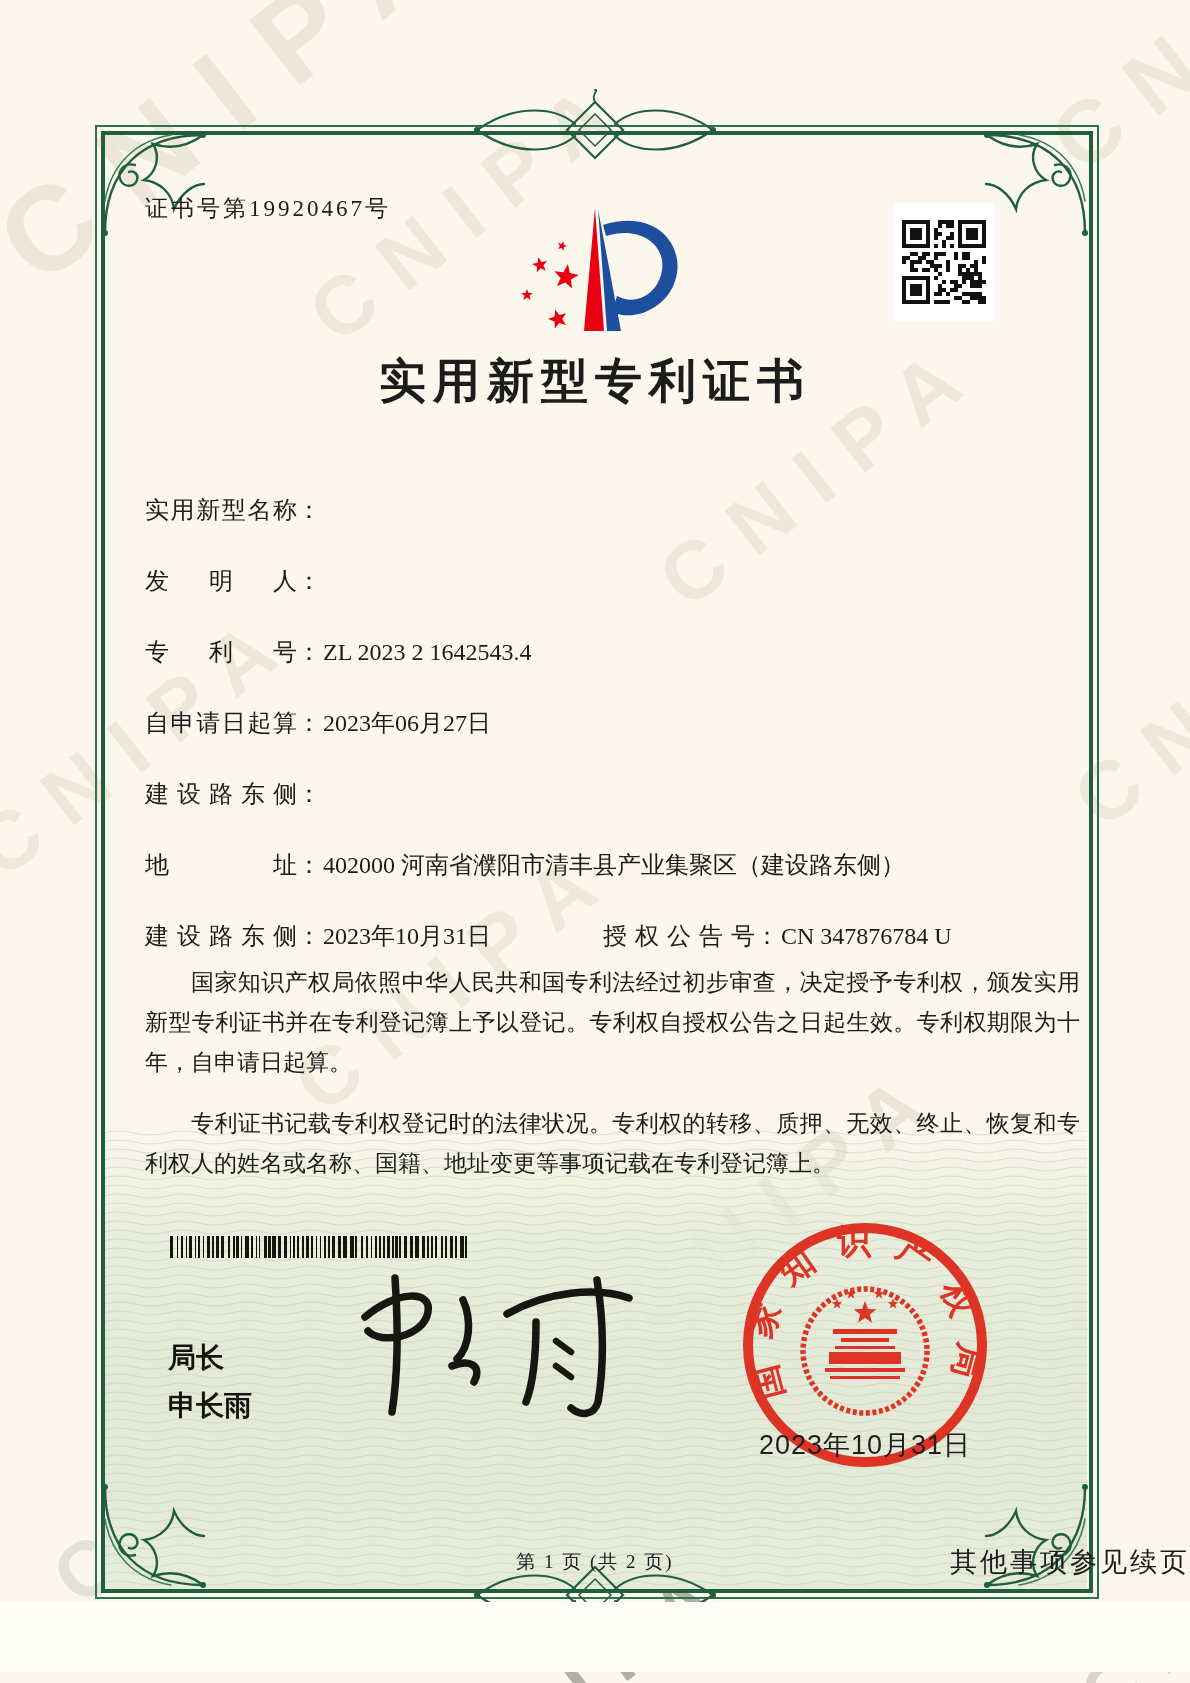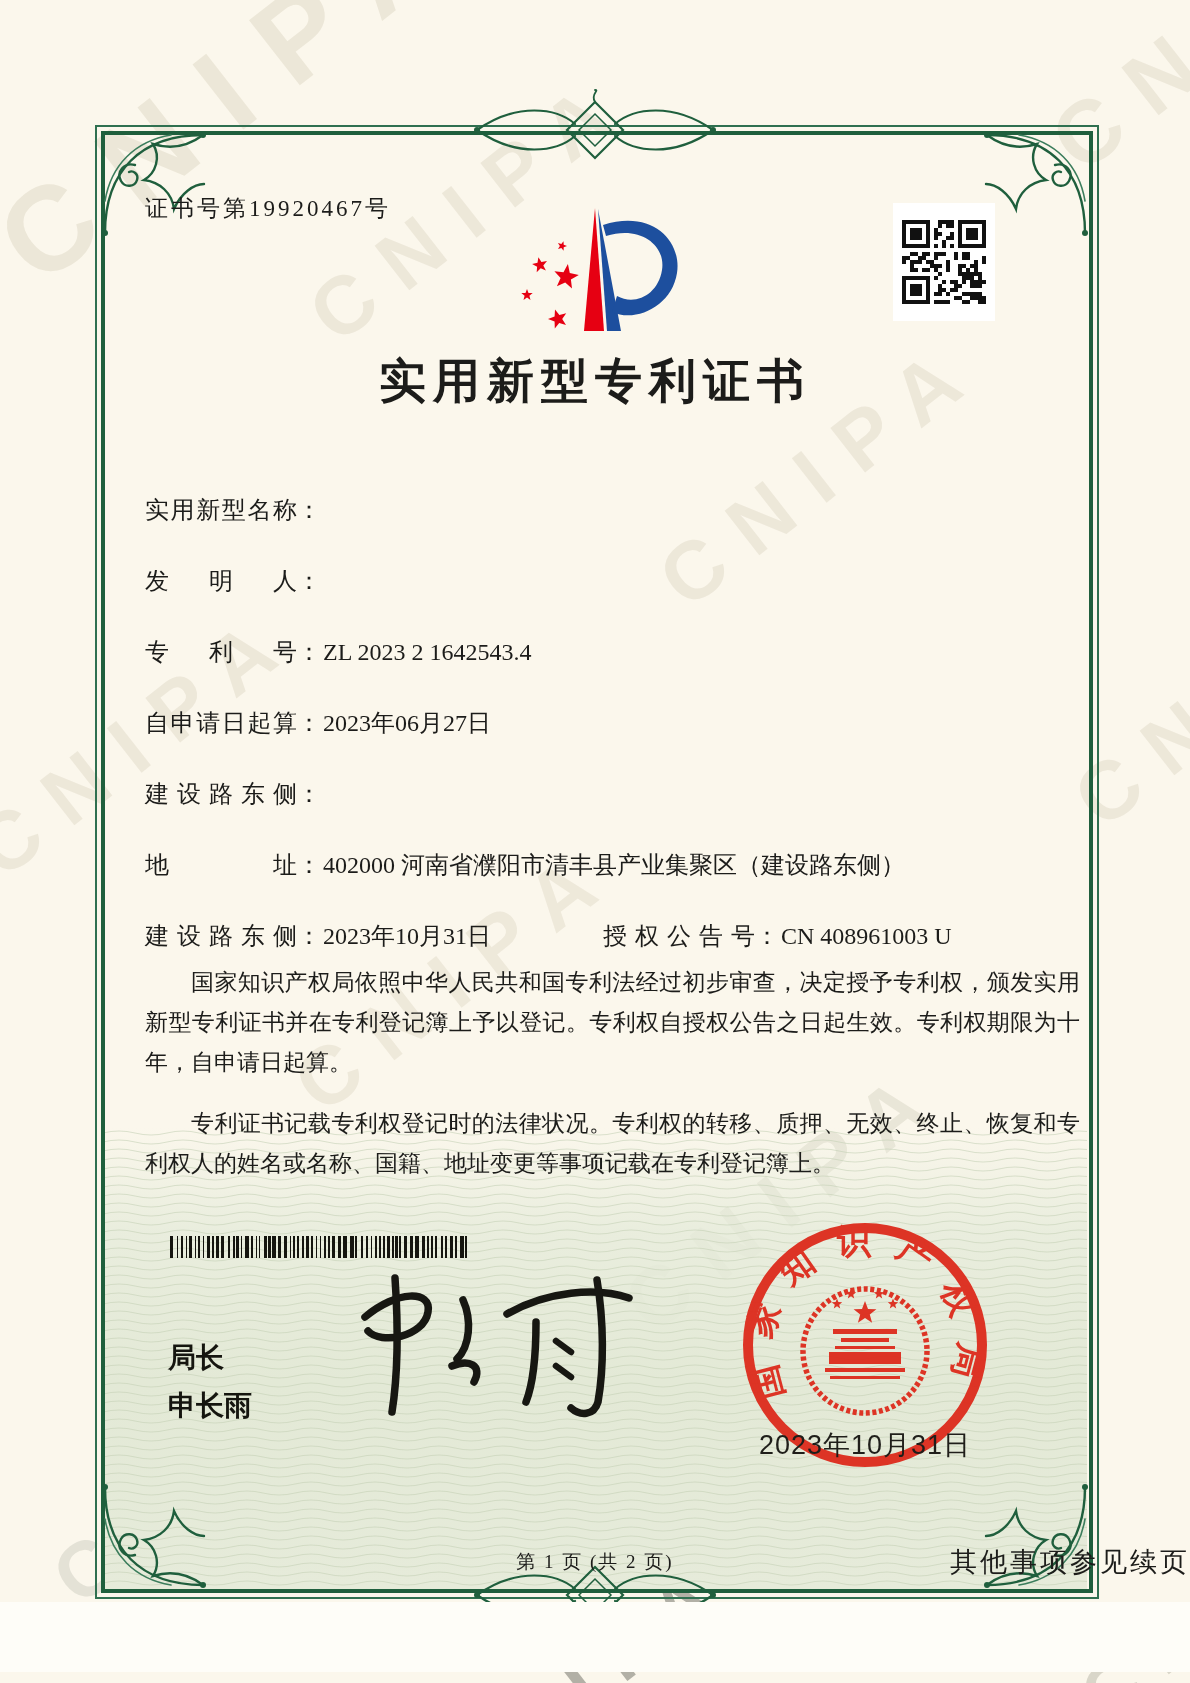--- a/index.html
+++ b/index.html
@@ -463,21 +463,21 @@
       <span class="colon">：</span>
       <span class="val">402000 河南省濮阳市清丰县产业集聚区（建设路东侧）</span>
   </div>
   <div class="row">
     <span class="lbl">建设路东侧</span>
       <span class="colon">：</span>
       <span class="val">2023年10月31日</span>
     <span class="pair2">
       <span class="lbl">授权公告号</span>
         <span class="colon">：</span>
-        <span class="val">CN 408961003 U</span>
+        <span class="val">CN 347876784 U</span>
     </span>
   </div>
 </div>
 
 <div class="abs paras">
   <p>国家知识产权局依照中华人民共和国专利法经过初步审查，决定授予专利权，颁发实用新型专利证书并在专利登记簿上予以登记。专利权自授权公告之日起生效。专利权期限为十年，自申请日起算。</p>
   <p>专利证书记载专利权登记时的法律状况。专利权的转移、质押、无效、终止、恢复和专利权人的姓名或名称、国籍、地址变更等事项记载在专利登记簿上。</p>
 </div>
 
 <div class="abs barcode" id="barcode">

